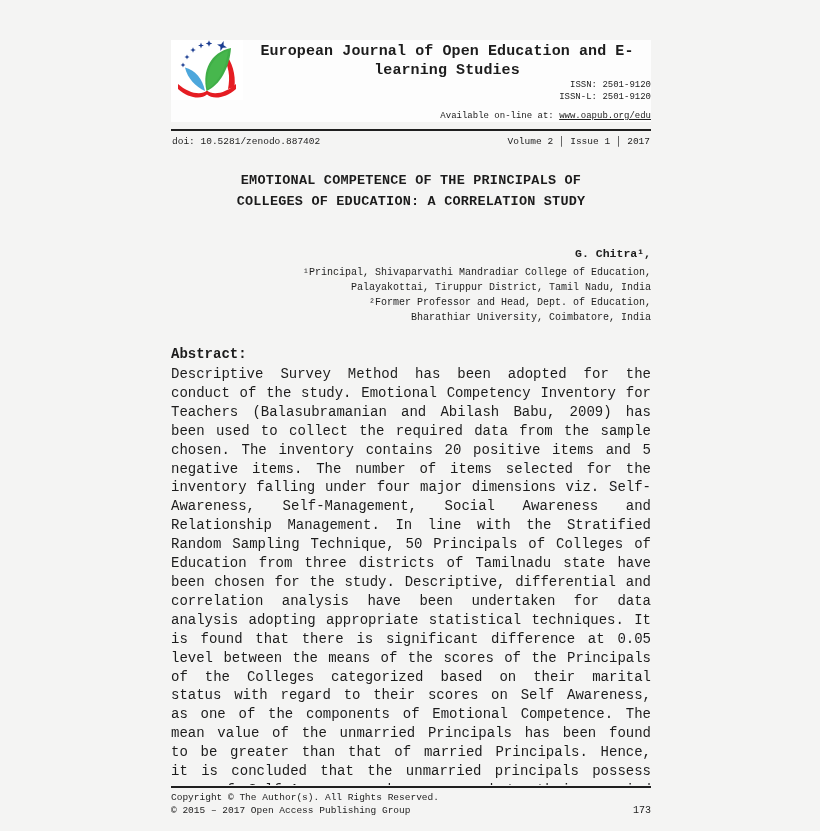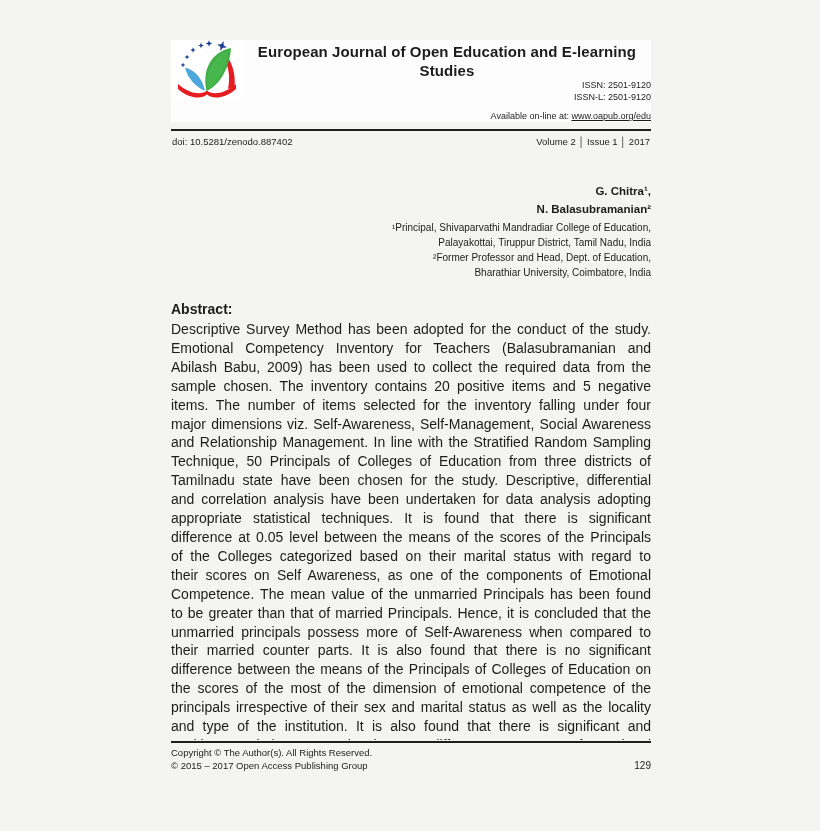--- a/index.html
+++ b/index.html
@@ -1,21 +1,21 @@
 <!DOCTYPE html>
 <html><head>
 <meta charset="utf-8">
 <style>
   * { margin:0; padding:0; box-sizing:border-box; }
   html,body { background:#f4f4f3; }
   .page {
     position:relative;
     width:820px; height:831px;
     background:#f4f4f3;
-    font-family:Liberation Sans, sans-serif;
+    font-family:Liberation Mono, monospace;
     color:#1c1c1c;
     overflow:hidden;
   }
   .content { position:absolute; left:171px; top:40px; width:480px; }
 
   
   .header { display:flex; background:#fdfdfd; }
   .logo-box { width:72px; height:60px; flex:none; background:#ffffff; }
   .logo-box svg { display:block; width:72px; height:60px; }
   .header-right { flex:1; padding-top:2px; }
@@ -88,37 +88,40 @@
       </div>
     </div>
 
     <div class="rule"></div>
 
     <div class="doi-row">
       <span>doi: 10.5281/zenodo.887402</span>
       <span>Volume 2 │ Issue 1 │ 2017</span>
     </div>
 
+    <div class="article-title">
+      <div>EMOTIONAL COMPETENCE OF THE PRINCIPALS OF</div>
+      <div>COLLEGES OF EDUCATION: A CORRELATION STUDY</div>
+    </div>
 
     <div class="authors">
       <div>G. Chitra¹,</div>
-      <div>N. Balasubramanian²</div>
     </div>
     <div class="affiliations">
       <div>¹Principal, Shivaparvathi Mandradiar College of Education,</div>
       <div>Palayakottai, Tiruppur District, Tamil Nadu, India</div>
       <div>²Former Professor and Head, Dept. of Education,</div>
       <div>Bharathiar University, Coimbatore, India</div>
     </div>
 
     <div class="abstract-heading">Abstract:</div>
     <div class="abstract-body">Descriptive Survey Method has been adopted for the conduct of the study. Emotional Competency Inventory for Teachers (Balasubramanian and Abilash Babu, 2009) has been used to collect the required data from the sample chosen. The inventory contains 20 positive items and 5 negative items. The number of items selected for the inventory falling under four major dimensions viz. Self-Awareness, Self-Management, Social Awareness and Relationship Management. In line with the Stratified Random Sampling Technique, 50 Principals of Colleges of Education from three districts of Tamilnadu state have been chosen for the study. Descriptive, differential and correlation analysis have been undertaken for data analysis adopting appropriate statistical techniques. It is found that there is significant difference at 0.05 level between the means of the scores of the Principals of the Colleges categorized based on their marital status with regard to their scores on Self Awareness, as one of the components of Emotional Competence. The mean value of the unmarried Principals has been found to be greater than that of married Principals. Hence, it is concluded that the unmarried principals possess more of Self-Awareness when compared to their married counter parts. It is also found that there is no significant difference between the means of the Principals of Colleges of Education on the scores of the most of the dimension of emotional competence of the principals irrespective of their sex and marital status as well as the locality and type of the institution. It is also found that there is significant and positive correlation at 0.01 level among different components of Emotional Competence viz. Self-Awareness and Self-Management &amp; Relationship-Management, Self-Management and Social Awareness &amp; Relationship-Management, Social Awareness and Self-Management &amp;</div>
 
     <div class="footer">
       <div>
         <div>Copyright © The Author(s). All Rights Reserved.</div>
         <div>© 2015 – 2017 Open Access Publishing Group</div>
       </div>
-      <div class="page-number">129</div>
+      <div class="page-number">173</div>
     </div>
 
   </div>
 </div>
 
 </body></html>

